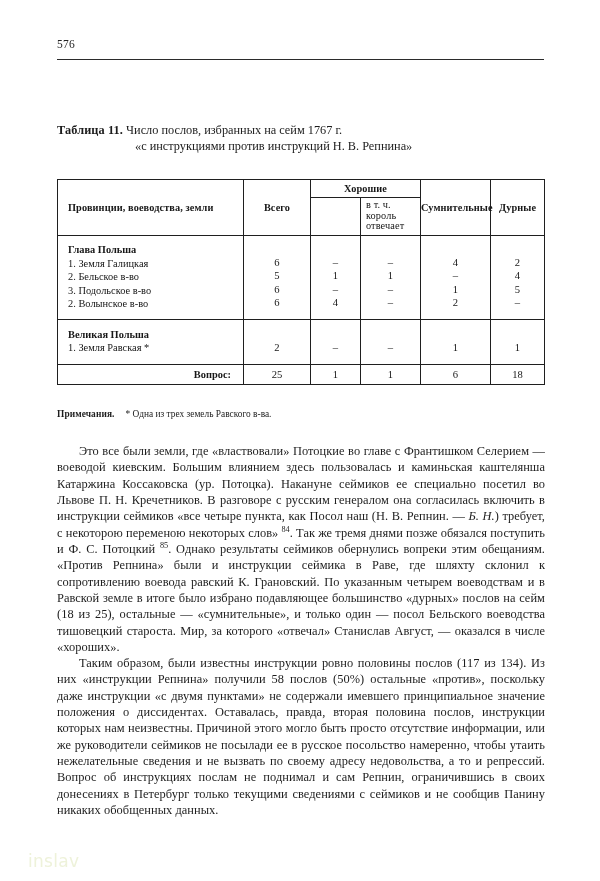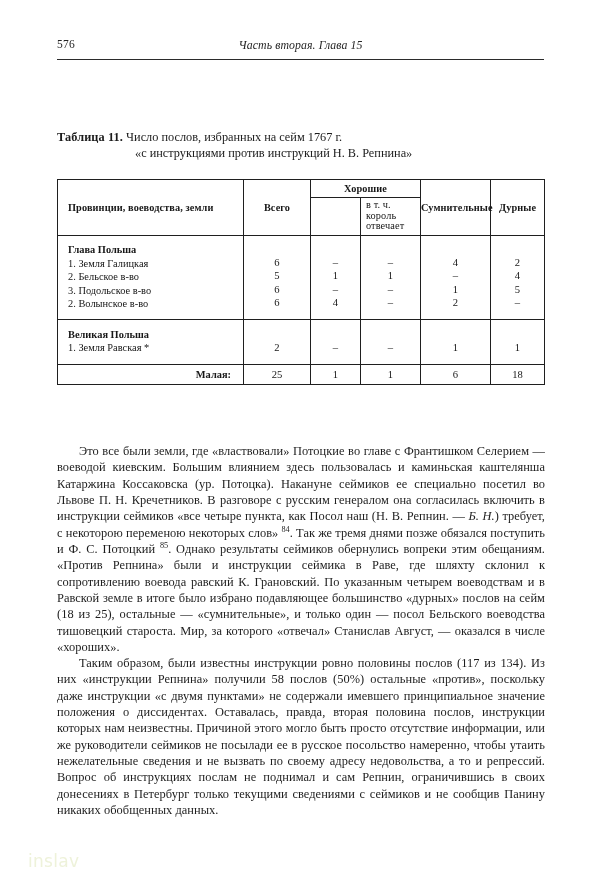--- a/index.html
+++ b/index.html
@@ -78,21 +78,21 @@
     vertical-align: super;
     line-height: 0;
   }
 
   #intro-para { top: 70px; }
 
   
   .tbl-caption {
     position: absolute;
     left: 57px;
-    top: 129px;
+    top: 122px;
     width: 488px;
     font-size: 12.3px;
     line-height: 16.2px;
   }
   .tbl-caption b { letter-spacing: .1px; }
   .tbl-caption .cap-l2 {
     display: block;
     margin-left: 78px;
   }
 
@@ -190,21 +190,20 @@
     color: #eef2da;
   }
 </style>
 </head>
 <body>
 
 <div class="page">
 
   <div class="runhead">
     <span class="runhead-folio">576</span>
-    <span class="runhead-title">Часть вторая. Глава 15</span>
   </div>
   <div class="runhead-rule"></div>
 
 
   <div class="tbl-caption">
     <b>Таблица 11.</b>
     <span>Число послов, избранных на сейм 1767 г.</span>
     <span class="cap-l2">«с инструкциями против инструкций Н. В. Репнина»</span>
   </div>
 
@@ -279,31 +278,34 @@
             <span>1. Земля Равская *</span>
           </td>
           <td class="num" style="padding-top:21px !important">2</td>
           <td class="num" style="padding-top:21px !important">–</td>
           <td class="num" style="padding-top:21px !important">–</td>
           <td class="num" style="padding-top:21px !important">1</td>
           <td class="num" style="padding-top:21px !important">1</td>
         </tr>
 
         <tr>
-          <td class="total-label">Малая:</td>
+          <td class="total-label">Вопрос:</td>
           <td class="total-num">25</td>
           <td class="total-num">1</td>
           <td class="total-num">1</td>
           <td class="total-num">6</td>
           <td class="total-num">18</td>
         </tr>
       </tbody>
     </table>
   </div>
 
+  <div class="tbl-notes">
+    <b>Примечания.</b><span class="note-body">* Одна из трех земель Равского в-ва.</span>
+  </div>
 
   <div class="para" id="body-para-1"><span class="ind"></span><span>Это все были земли, где «властвовали» Потоцкие во главе с Франтишком Селерием — воеводой киевским. Большим влиянием здесь пользовалась и каминьская каштелянша Катаржина Коссаковска (ур. Потоцка). Накануне сеймиков ее специально посетил во Львове П. Н. Кречетников. В разговоре с русским генералом она согласилась включить в инструкции сеймиков «все четыре пункта, как Посол наш (Н. В. Репнин. — </span><span class="ital">Б. Н.</span><span>) требует, с некоторою переменою некоторых слов» </span><sup>84</sup><span>. Так же тремя днями позже обязался поступить и Ф. С. Потоцкий </span><sup>85</sup><span>. Однако результаты сеймиков обернулись вопреки этим обещаниям. «Против Репнина» были и инструкции сеймика в Раве, где шляхту склонил к сопротивлению воевода равский К. Грановский. По указанным четырем воеводствам и в Равской земле в итоге было избрано подавляющее большинство «дурных» послов на сейм (18 из 25), остальные — «сумнительные», и только один — посол Бельского воеводства тишовецкий староста. Мир, за которого «отвечал» Станислав Август, — оказался в числе «хороших».</span></div>
 
   <div class="para" id="body-para-2"><span class="ind"></span><span>Таким образом, были известны инструкции ровно половины послов (117 из 134). Из них «инструкции Репнина» получили 58 послов (50%) остальные «против», поскольку даже инструкции «с двумя пунктами» не содержали имевшего принципиальное значение положения о диссидентах. Оставалась, правда, вторая половина послов, инструкции которых нам неизвестны. Причиной этого могло быть просто отсутствие информации, или же руководители сеймиков не посылади ее в русское посольство намеренно, чтобы утаить нежелательные сведения и не вызвать по своему адресу недовольства, а то и репрессий. Вопрос об инструкциях послам не поднимал и сам Репнин, ограничившись в своих донесениях в Петербург только текущими сведениями с сеймиков и не сообщив Панину никаких обобщенных данных.</span></div>
 
   <div class="watermark">inslav</div>
 
 </div>
 
 </body></html>

